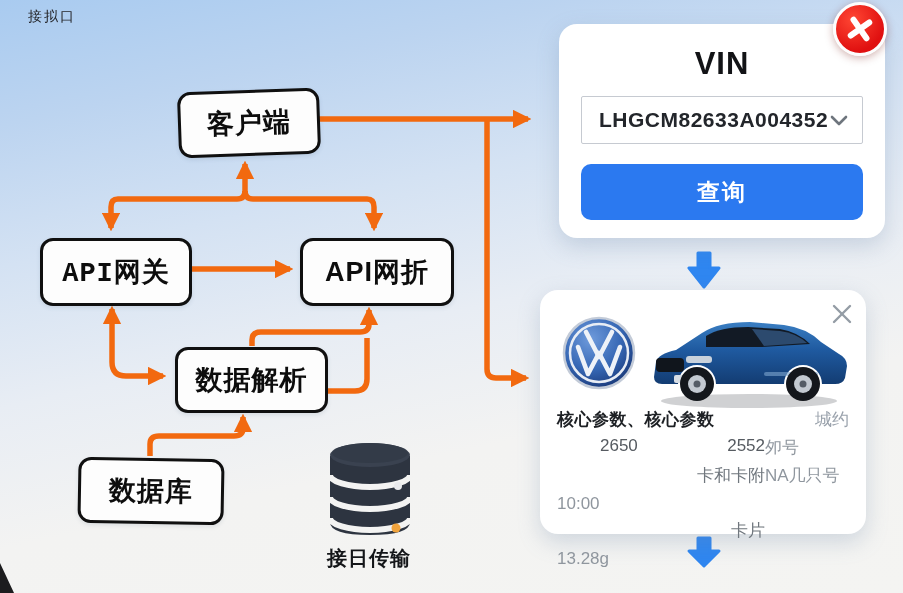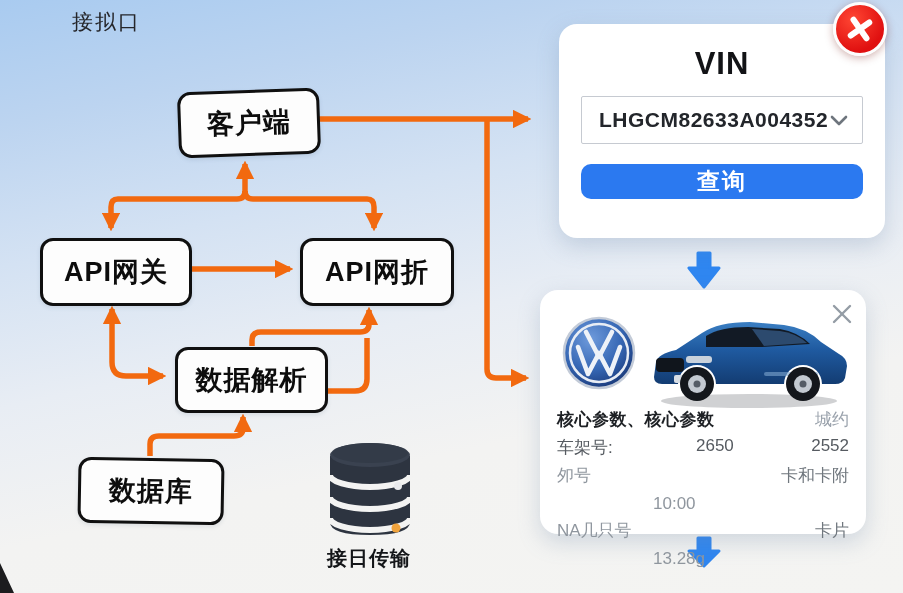--- a/index.html
+++ b/index.html
@@ -10,39 +10,39 @@
   }
   .arrows{position:absolute;left:0;top:0;z-index:1;}
   
   .node{
     position:absolute;z-index:2;display:flex;align-items:center;justify-content:center;
     background:#fdfdfd;border:3.5px solid #101010;border-radius:13px;
     font-size:27px;font-weight:700;color:#0d0d0d;letter-spacing:1px;
     box-shadow:0 2px 4px rgba(60,80,110,.12);
   }
   .n-client{left:178px;top:90px;width:136px;height:60px;transform:rotate(-2deg);}
-  .n-gw1{left:40px;top:238px;width:146px;height:62px;}
+  .n-gw1{left:40px;top:238px;width:146px;height:62px;font-family:Liberation Mono, monospace;}
   .n-gw2{left:300px;top:238px;width:148px;height:62px;}
   .n-parse{left:175px;top:347px;width:147px;height:60px;}
   .n-db{left:78px;top:458px;width:140px;height:60px;transform:rotate(1deg);}
-  .page-label{position:absolute;left:28px;top:8px;z-index:2;font-size:21px;font-weight:500;color:#25262a;letter-spacing:2px;margin-left:44px;}
+  .page-label{position:absolute;left:28px;top:8px;z-index:2;font-size:14px;font-weight:500;color:#25262a;letter-spacing:2px;}
   .dbicon{position:absolute;left:324px;top:440px;z-index:2;}
   .dbicon-label{position:absolute;left:299px;top:545px;width:140px;z-index:2;text-align:center;font-size:20px;font-weight:700;color:#141619;letter-spacing:1px;}
   
   .card{position:absolute;background:#ffffff;border-radius:18px;z-index:2;box-shadow:0 8px 22px rgba(110,135,170,.28);}
   .card-vin{left:540px;top:24px;width:326px;height:214px;margin-left:19px;}
   .vin-title{margin-top:22px;text-align:center;font-size:31px;font-weight:800;color:#121316;letter-spacing:1px;}
   .vin-select{
     position:absolute;left:22px;top:72px;width:282px;height:48px;box-sizing:border-box;
     border:1.6px solid #c6cad1;border-radius:2px;background:#fff;
     display:flex;align-items:center;padding:0 14px 0 17px;cursor:pointer;
   }
   .vin-select .val{flex:1;font-size:21px;font-weight:600;color:#23262b;letter-spacing:.5px;}
   .query-btn{
-    position:absolute;left:22px;top:140px;width:282px;height:35px;border:none;border-radius:10px;
+    position:absolute;left:22px;top:140px;width:282px;height:56px;border:none;border-radius:10px;
     background:#2b79f0;color:#fff;font-size:23px;font-weight:700;letter-spacing:2px;cursor:pointer;
     font-family:inherit;
   }
   .close-red{
     position:absolute;left:833px;top:2px;width:54px;height:54px;border-radius:50%;z-index:4;
     background:radial-gradient(circle at 35% 30%,#ff4633,#e01010 70%);
     border:3px solid #fdfdfd;box-sizing:border-box;cursor:pointer;
     box-shadow:0 2px 8px rgba(120,30,20,.35);display:flex;align-items:center;justify-content:center;
   }
   .card-result{left:540px;top:290px;width:326px;height:244px;}
@@ -177,21 +177,20 @@
         <circle cx="53" cy="82" r="3.5" fill="#555c66"></circle>
       <circle cx="159" cy="82" r="17" fill="#14171c"></circle>
         <circle cx="159" cy="82" r="9" fill="#c3c9d1"></circle>
         <circle cx="159" cy="82" r="3.5" fill="#555c66"></circle>
     </svg>
 
     <div class="params">
       <div class="p-title">核心参数、核心参数</div>
       <div class="p-title-r">城约</div>
 
-      <div class="p-lab1">车架号:</div>
       <div class="p-val1">2650</div>
       <div class="p-r1">2552</div>
 
       <div class="p-lab2">夘号</div>
       <div class="p-val2">10:00</div>
       <div class="p-r2">卡和卡附</div>
 
       <div class="p-lab2">NA几只号</div>
       <div class="p-val2">13.28g</div>
       <div class="p-r2">卡片</div>

